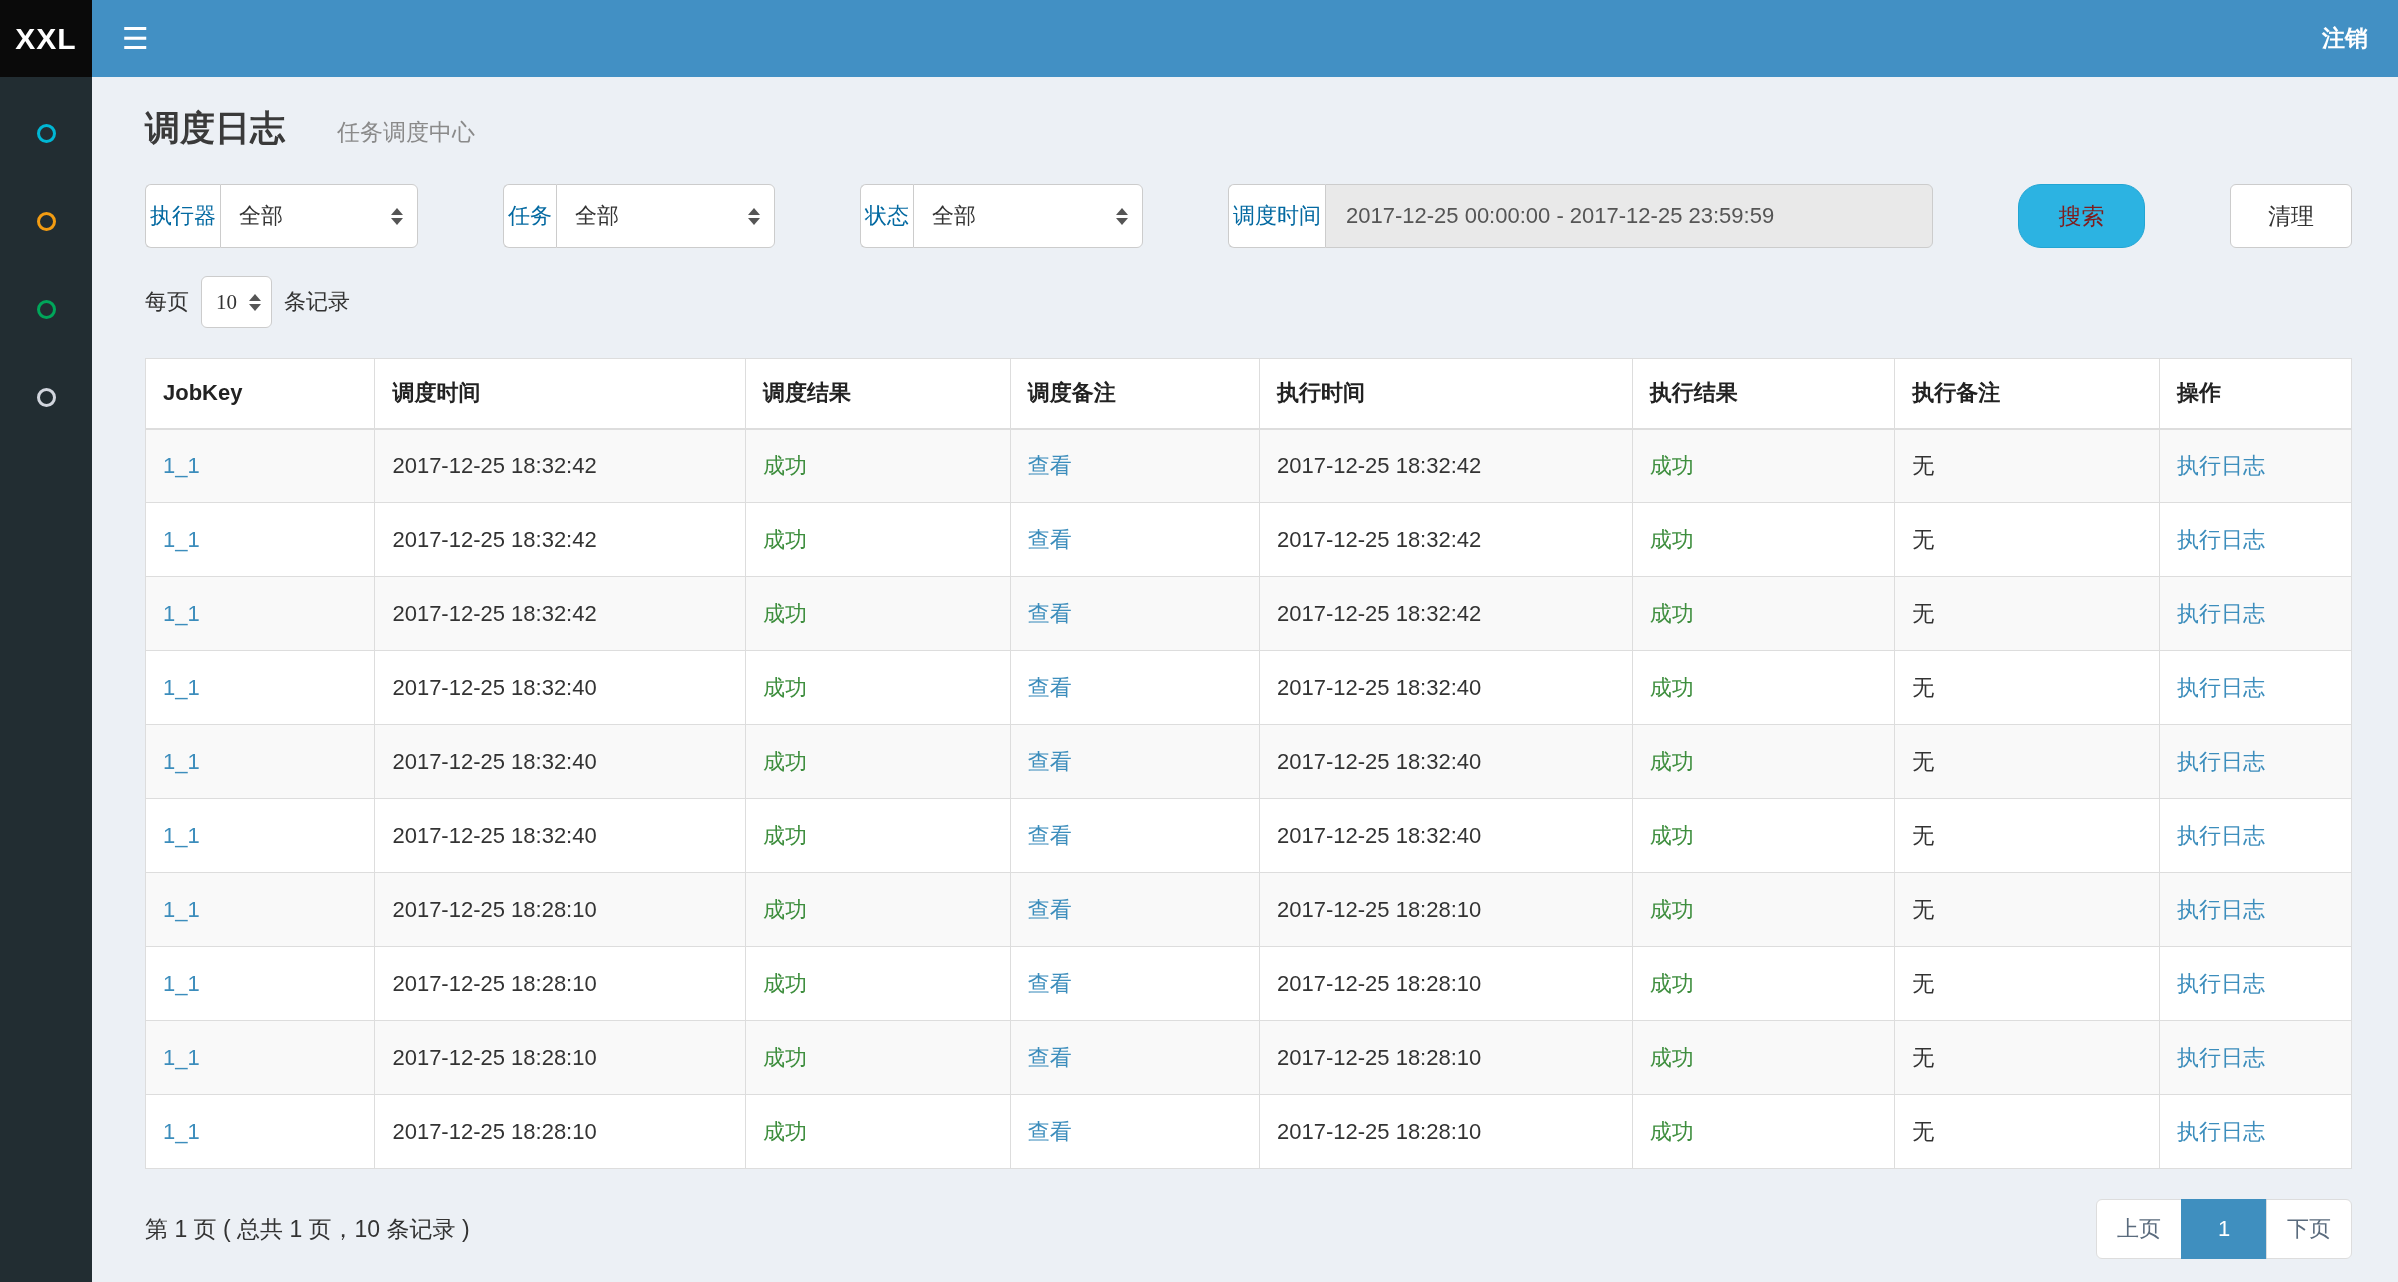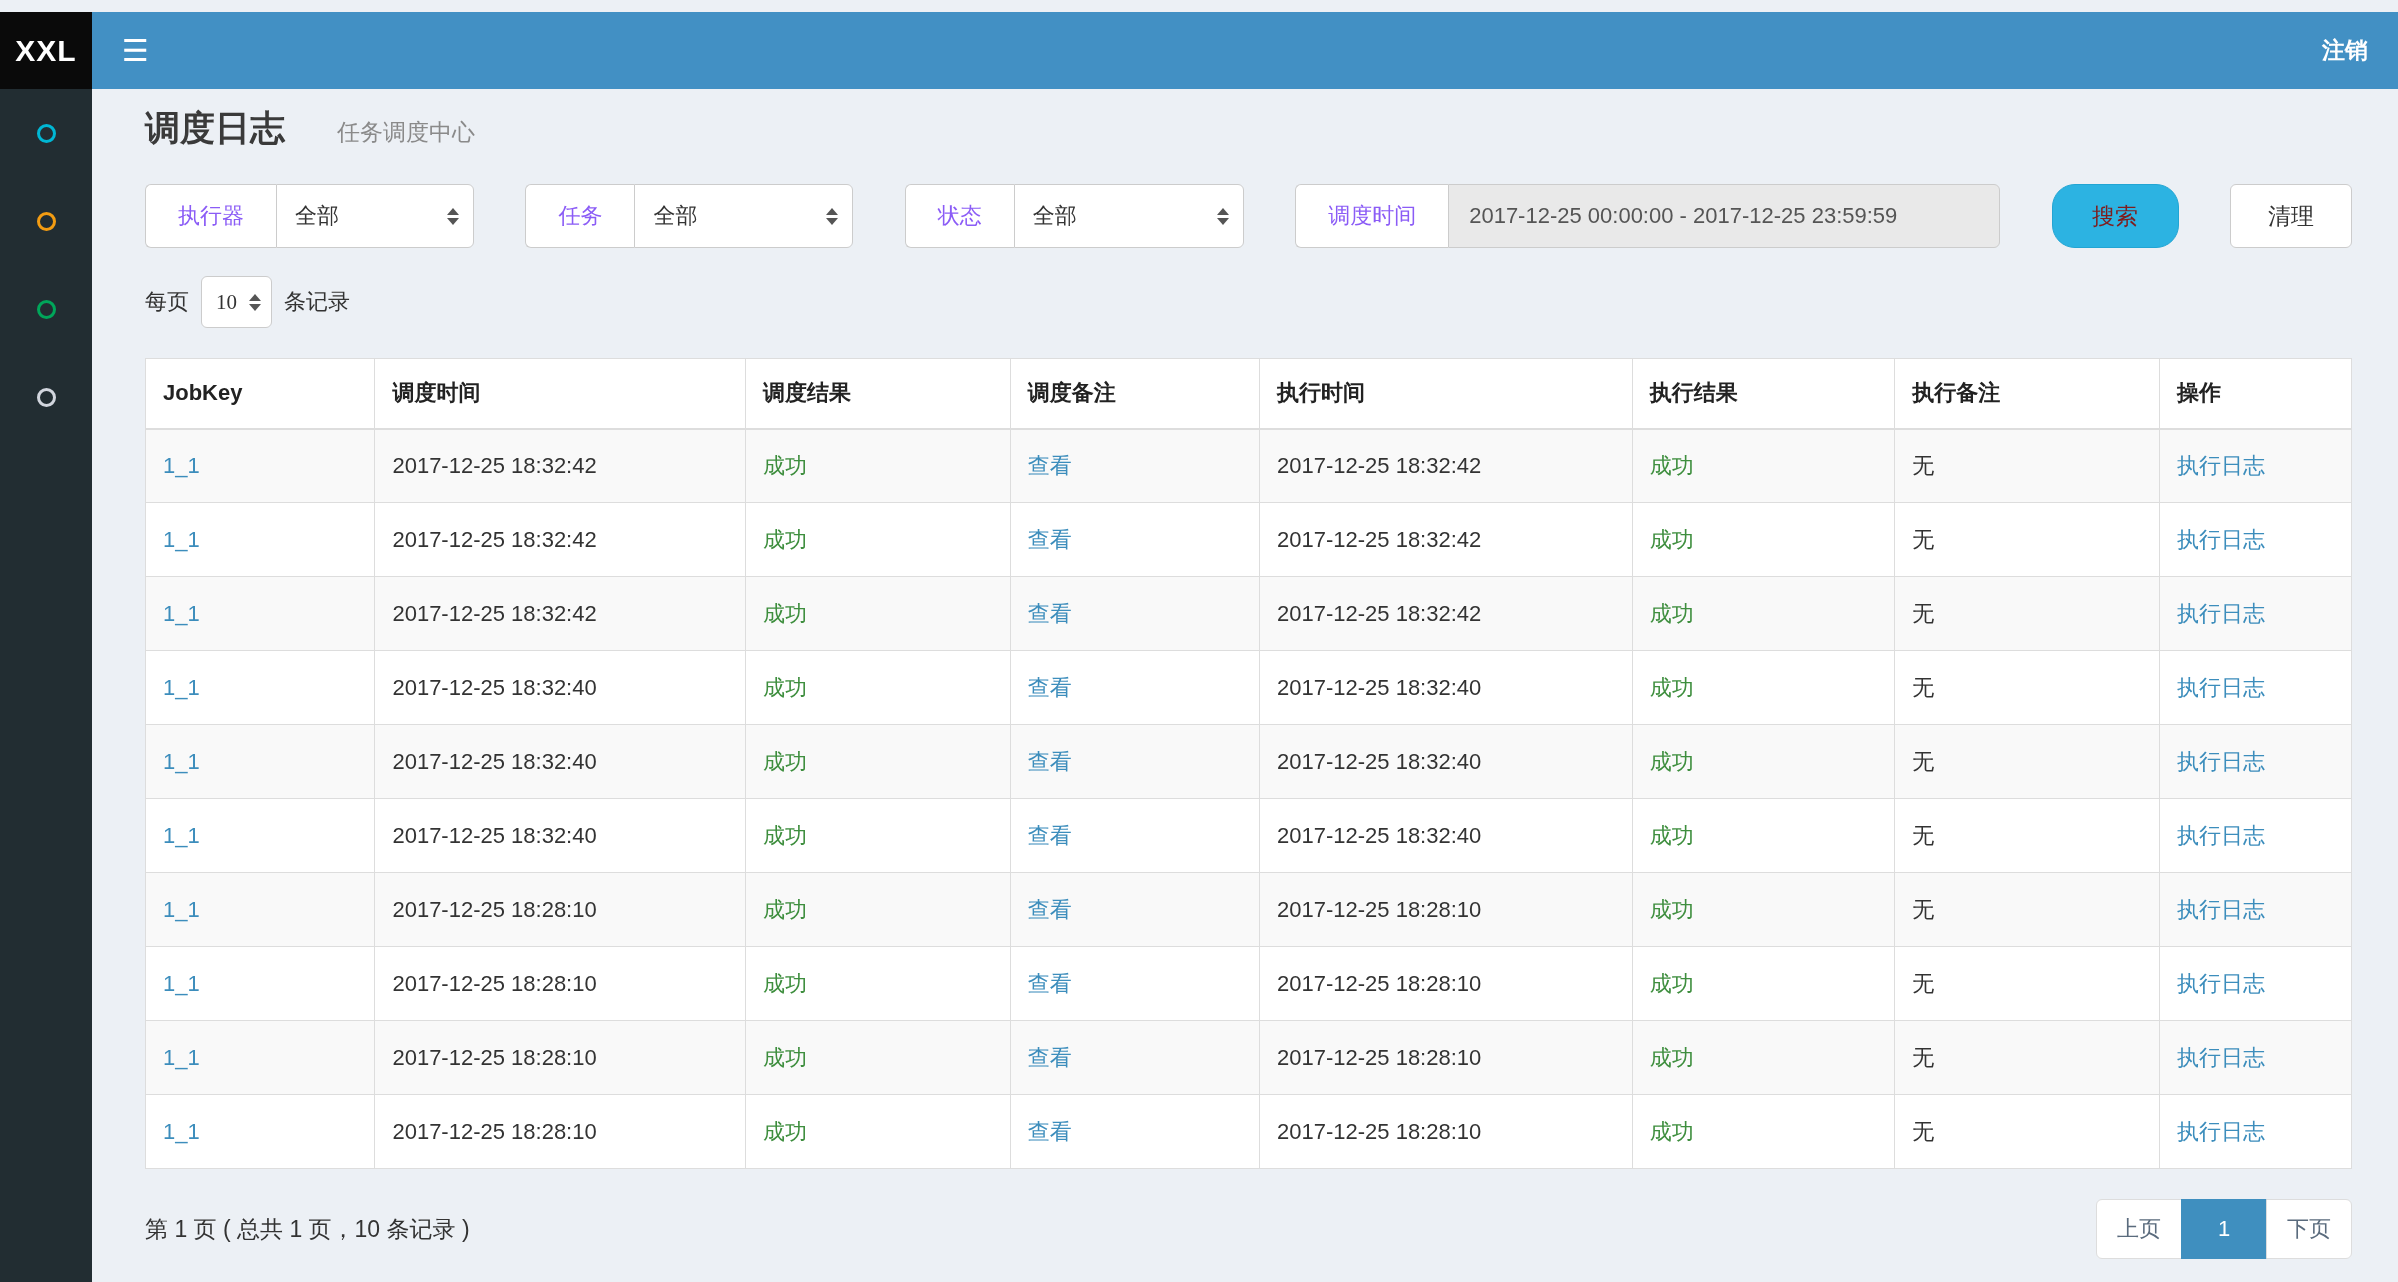--- a/index.html
+++ b/index.html
@@ -2,40 +2,40 @@
 <html><head>
 <meta charset="utf-8">
 <style>
   * { margin:0; padding:0; box-sizing:border-box; }
   html,body { width:2398px; height:1282px; }
   body {
     font-family:"Liberation Sans","DejaVu Sans",sans-serif;
     background:#ecf0f5; overflow:hidden; color:#333;
   }
   
-  .navbar { position:fixed; top:12px; left:0; right:0; height:77px; background:#4290c4; display:flex; z-index:10; }
+  .navbar { position:fixed; top:0; left:0; right:0; height:77px; background:#4290c4; display:flex; z-index:10; }
   .logo { width:92px; height:77px; background:#0a0a0a; color:#fff; display:flex; align-items:center; justify-content:center;
           font-weight:bold; font-size:30px; letter-spacing:1px; cursor:pointer; }
   .navbar-main { flex:1; display:flex; align-items:center; justify-content:space-between; padding:0 30px 0 30px; }
   .hamburger { color:#fff; font-size:30px; cursor:pointer; line-height:1; }
   .logout { color:#fff; font-size:23px; font-weight:bold; cursor:pointer; text-decoration:none; }
   
   .sidebar { position:fixed; top:77px; left:0; bottom:0; width:92px; background:#222d32; padding-top:12px; }
   .side-item { height:88px; display:flex; align-items:center; justify-content:center; cursor:pointer; }
   .circle-icon { width:19px; height:19px; border:3px solid #fff; border-radius:50%; display:block; }
   
   .content { margin-left:92px; margin-top:77px; padding:28px 46px 0 53px; }
   .page-header { display:flex; align-items:baseline;gap:38px; }
   .page-header h1 { font-size:35px; font-weight:bold; color:#3a3a3a; }
   .page-header .subtitle { font-size:23px; color:#8a8a8a; margin-left:14px; }
   
   .filter-row { margin-top:32px; display:flex; align-items:center; justify-content:space-between; }
   .input-group { display:flex; height:64px; }
-  .addon { display:flex; align-items:center; padding:0 32px; background:#fff; border:1px solid #ccc; border-right:none;
-           border-radius:6px 0 0 6px; font-size:22px; color:#8b5cf6; white-space:nowrap; }
+  .addon { display:flex; align-items:center; padding:0 4px; background:#fff; border:1px solid #ccc; border-right:none;
+           border-radius:6px 0 0 6px; font-size:22px; color:#0369a1; white-space:nowrap; }
   .sel { display:flex; align-items:center; justify-content:space-between; background:#fff; border:1px solid #ccc;
          border-radius:0 6px 6px 0; padding:0 14px 0 18px; font-size:22px; color:#333; cursor:pointer; }
   .sel .val { margin-right:18px; }
   .sel-arrows { display:inline-flex; flex-direction:column; align-items:center; gap:3px; }
   .sel-arrows::before { content:""; border-left:6px solid transparent; border-right:6px solid transparent; border-bottom:7px solid #555; }
   .sel-arrows::after  { content:""; border-left:6px solid transparent; border-right:6px solid transparent; border-top:7px solid #555; }
   .grp-exec .sel { width:198px; }
   .grp-job  .sel { width:219px; }
   .grp-status .sel { width:230px; }
   .grp-time { width:705px; }

